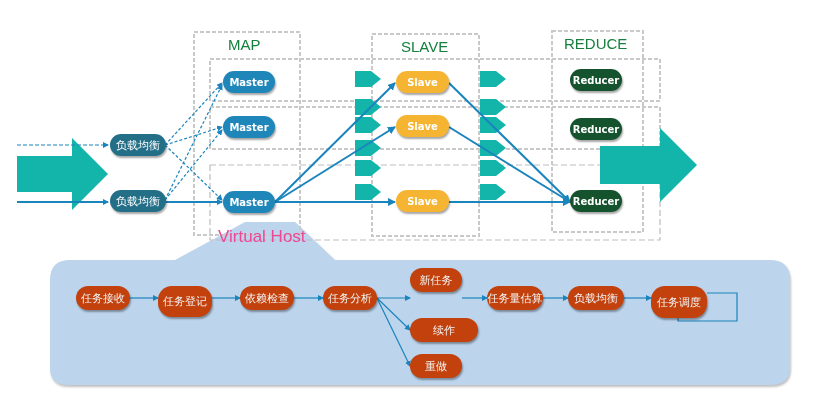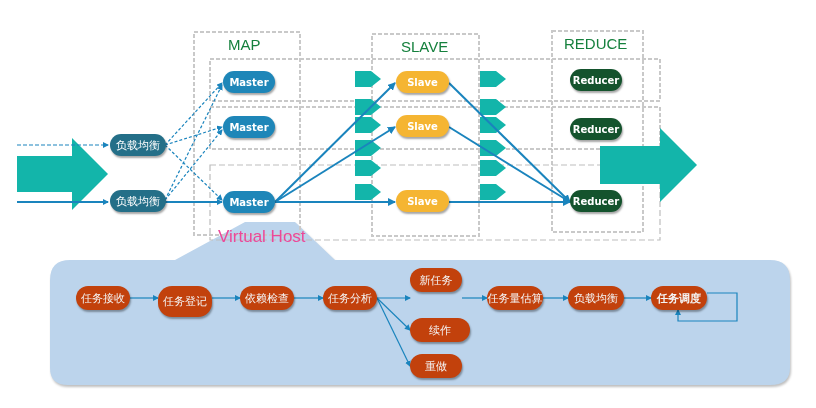--- a/index.html
+++ b/index.html
@@ -120,17 +120,17 @@
   <div class="vh-label" style="left:218px;top:227px;">Virtual Host</div>
 
   <div id="tasks">
       <div class="node task" style="left: 76px; top: 286px; width: 54px; height: 24px;">任务接收</div>
       <div class="node task" style="left: 158px; top: 286px; width: 54px; height: 31px;">任务登记</div>
       <div class="node task" style="left: 240px; top: 286px; width: 54px; height: 24px;">依赖检查</div>
       <div class="node task" style="left: 323px; top: 286px; width: 54px; height: 24px;">任务分析</div>
       <div class="node task" style="left: 410px; top: 268px; width: 52px; height: 24px;">新任务</div>
       <div class="node task" style="left: 487px; top: 286px; width: 56px; height: 24px;">任务量估算</div>
       <div class="node task" style="left: 568px; top: 286px; width: 56px; height: 24px;">负载均衡</div>
-      <div class="node task" style="left: 651px; top: 286px; width: 56px; height: 24px; font-weight: bold;">任务调度</div>
-      <div class="node task" style="left: 410px; top: 318px; width: 60px; height: 24px;">续作</div>
+      <div class="node task" style="left: 651px; top: 286px; width: 56px; height: 32px;">任务调度</div>
+      <div class="node task" style="left: 410px; top: 318px; width: 68px; height: 24px;">续作</div>
       <div class="node task" style="left: 410px; top: 354px; width: 52px; height: 24px;">重做</div>
     </div>
 </div>
 
 </body></html>

